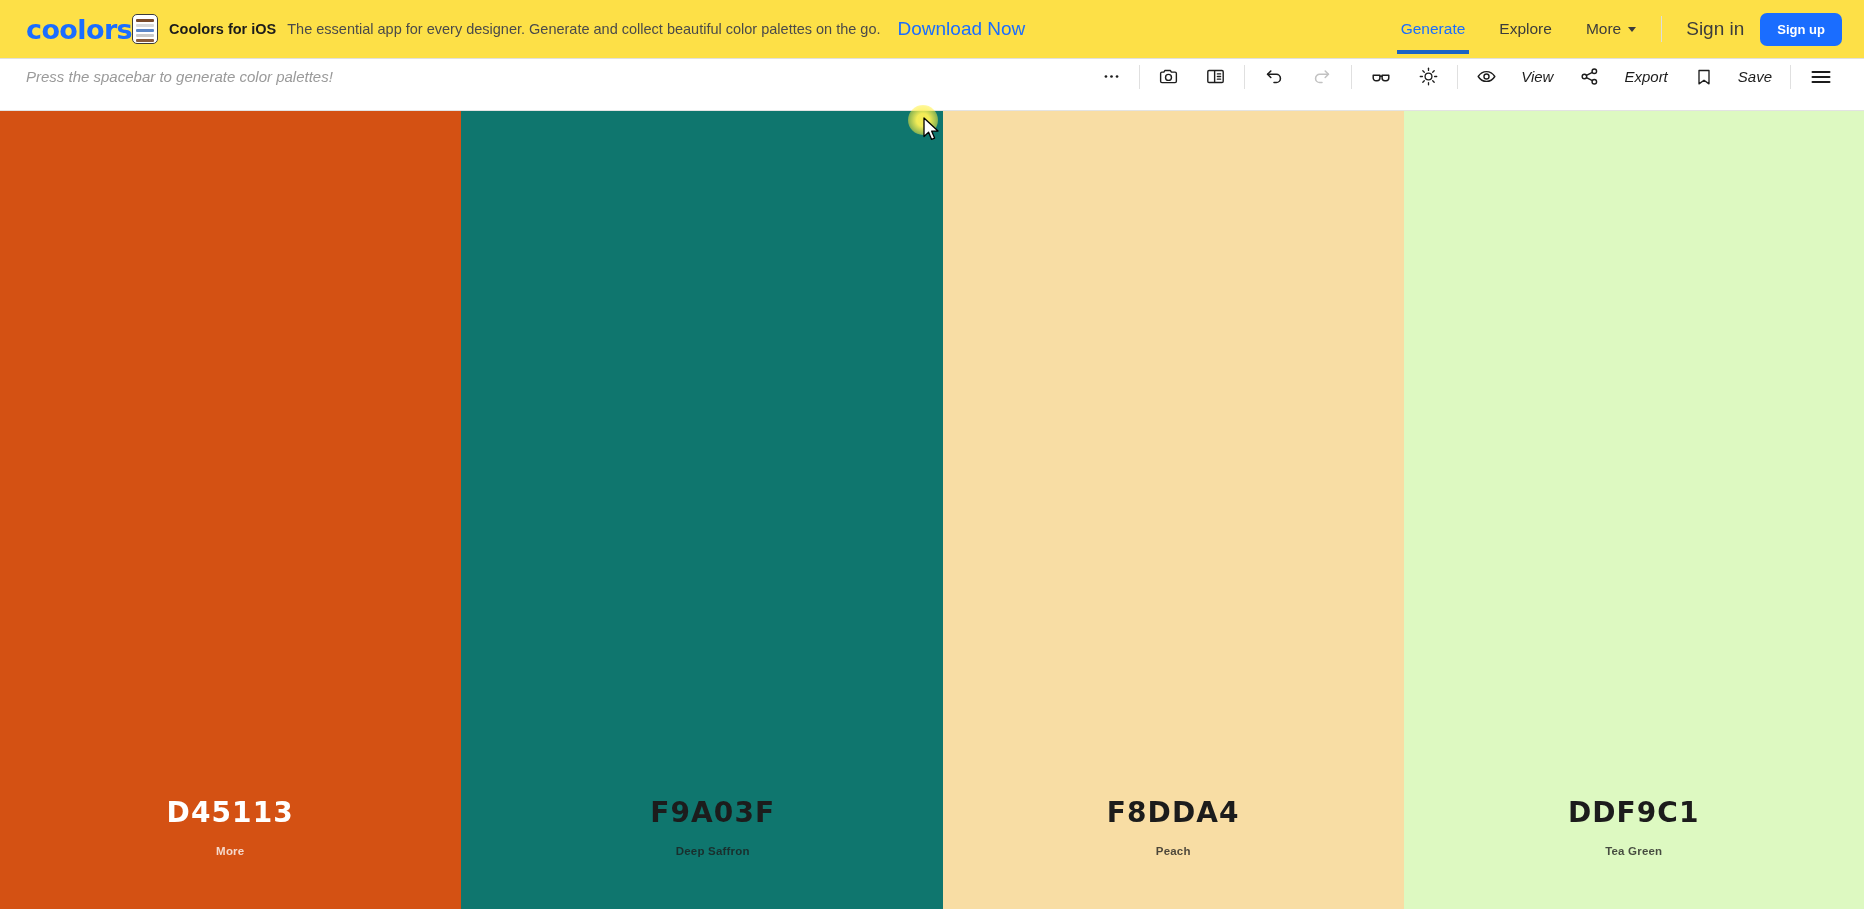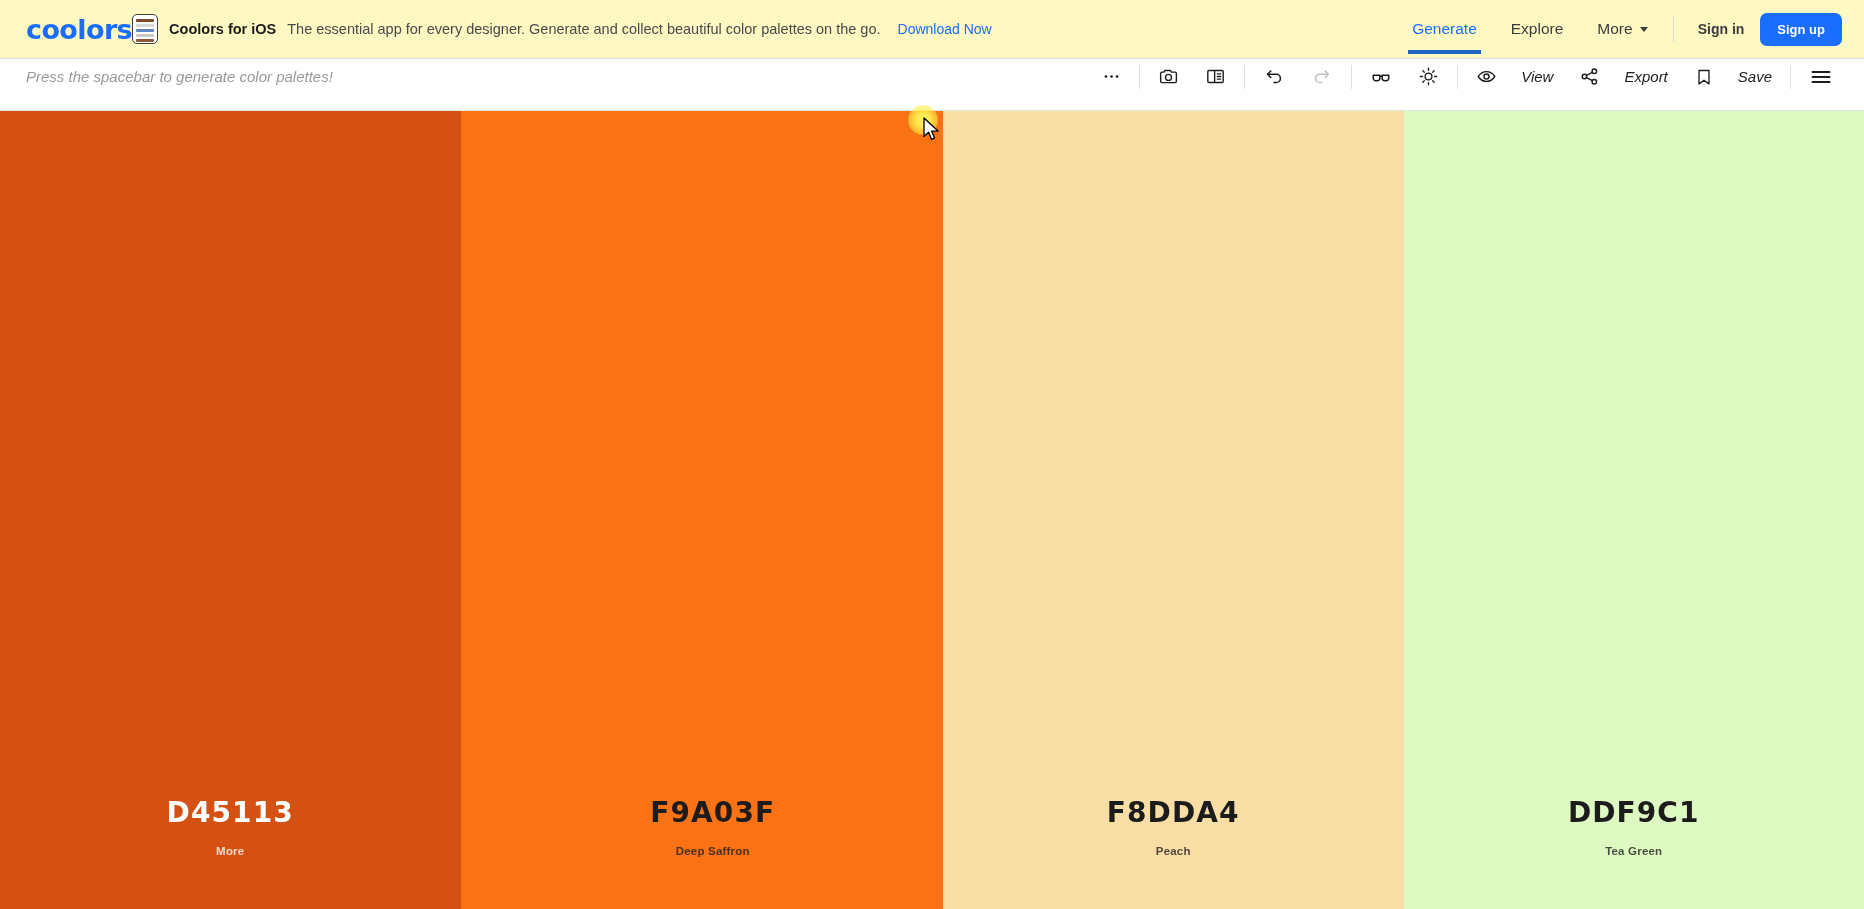--- a/index.html
+++ b/index.html
@@ -10,21 +10,21 @@
     font-family: "Liberation Sans", sans-serif;
     background: #ffffff;
   }
 
   
   .topbar {
     height: 58px;
     display: flex;
     align-items: center;
     padding: 0 22px 0 26px;
-    background: #fef9c3;
+    background: #fde047;
     position: relative;
   }
 
   .logo {
     font-size: 27px;
     font-weight: 800;
     color: #1a6dff;
     letter-spacing: -0.6px;
     font-family: "DejaVu Sans", sans-serif;
     line-height: 1;
@@ -56,21 +56,21 @@
   .promo-title {
     font-size: 14.5px;
     font-weight: 700;
     color: #1b1b1b;
   }
   .promo-text {
     font-size: 14.5px;
     color: #4a4a4a;
   }
   .promo-link {
-    font-size: 14px;
+    font-size: 19px;
     color: #1a6dff;
     cursor: pointer;
     margin-left: 6px;
     text-align: right;
   }
 
   .nav-right {
     margin-left: auto;
     display: flex;
     align-items: center;
@@ -94,25 +94,24 @@
     bottom: -16px;
     height: 4px;
     background: #1b63c4;
   }
   .nav-divider {
     width: 1px; height: 26px;
     background: #dddddd;
     margin: 0 8px;
   }
   .signin {
-    font-size: 14px;
+    font-size: 19px;
     color: #3c3c3c;
     padding: 0 16px;
     cursor: pointer;
-    font-weight: bold;
   }
   .signup-btn {
     background: #1a6dff;
     color: #ffffff;
     font-size: 13px;
     font-weight: 700;
     border: none;
     border-radius: 7px;
     padding: 9px 17px;
     cursor: pointer;
@@ -375,21 +374,21 @@
 </div>
 
 <div class="palette">
 
 
   <div class="swatch light-text" style="background: rgb(212, 81, 19);">
     <div class="hexcode">D45113</div>
     <div class="colorname">More</div>
   </div>
 
-  <div class="swatch dark-text" style="background: #f97316; padding-left: 22px;">
+  <div class="swatch dark-text" style="background: #0f766e; padding-left: 22px;">
     <div class="hexcode">F9A03F</div>
     <div class="colorname">Deep Saffron</div>
   </div>
 
   <div class="swatch dark-text" style="background: rgb(248, 221, 164);">
     <div class="hexcode">F8DDA4</div>
     <div class="colorname">Peach</div>
   </div>
 
   <div class="swatch dark-text" style="background: rgb(221, 249, 193);">

